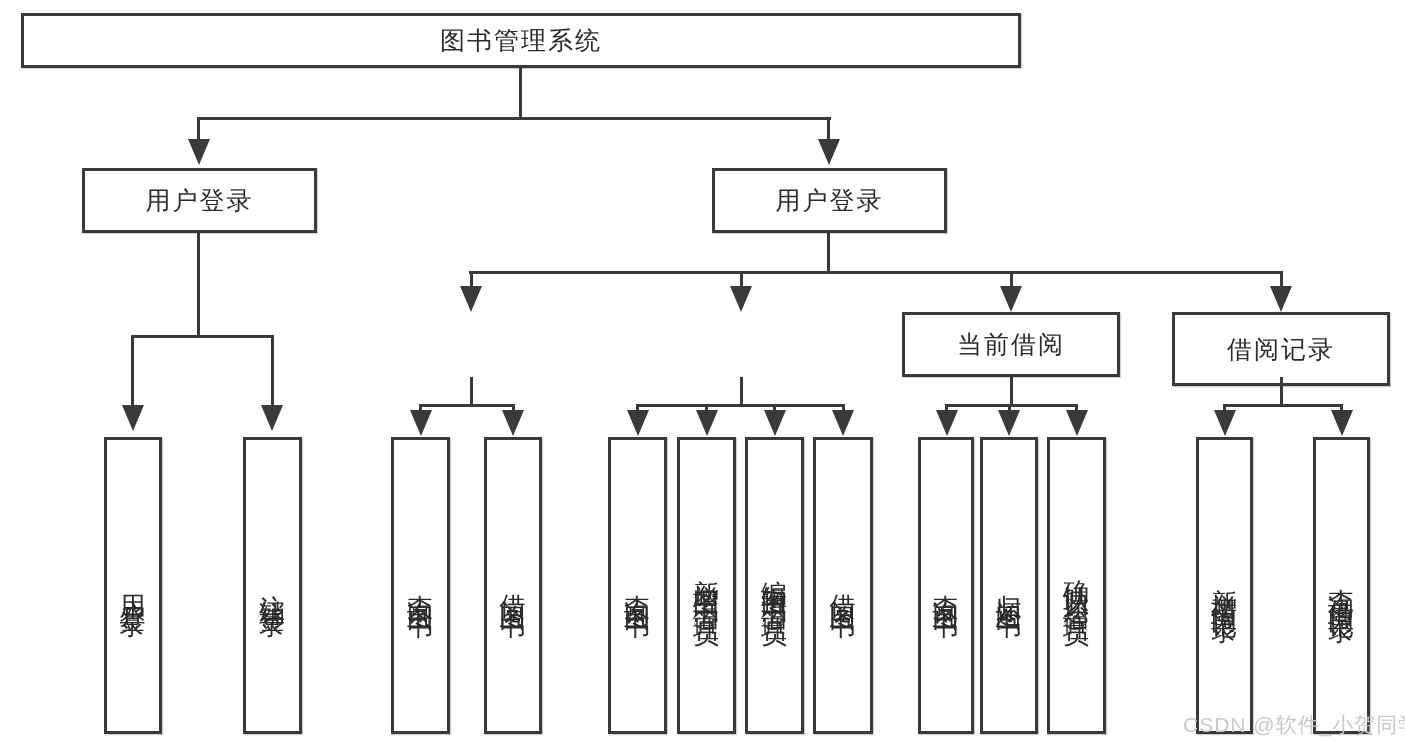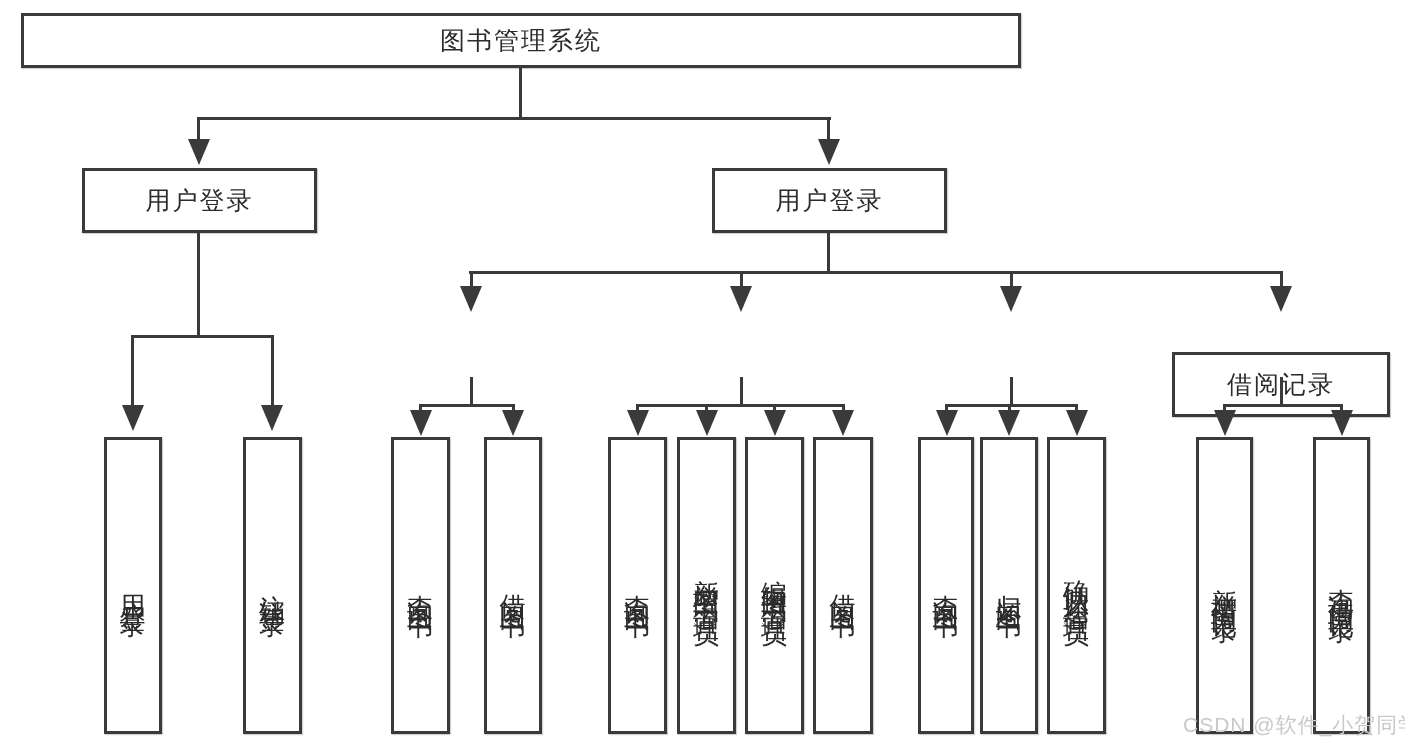--- a/index.html
+++ b/index.html
@@ -39,21 +39,24 @@
     <span>图书管理系统</span>
   </div>
 
   <div class="box" style="left:82px;top:168px;width:235px;height:65px;">
     <span>用户登录</span>
   </div>
   <div class="box" style="left:712px;top:168px;width:235px;height:65px;">
     <span>用户登录</span>
   </div>
 
-  <div class="box" style="left:1172px;top:312px;width:218px;height:65px;margin-top:40px;">
+  <div class="box" style="left:902px;top:312px;width:218px;height:65px;">
+    <span>当前借阅</span>
+  </div>
+  <div class="box" style="left:1172px;top:312px;width:218px;height:74px;">
     <span>借阅记录</span>
   </div>
 
   <div class="box leaf" style="left:104px;top:437px;width:58px;height:297px;">
     <span>用户登录</span>
   </div>
   <div class="box leaf" style="left:243px;top:437px;width:59px;height:297px;">
     <span>注销登录</span>
   </div>
 

